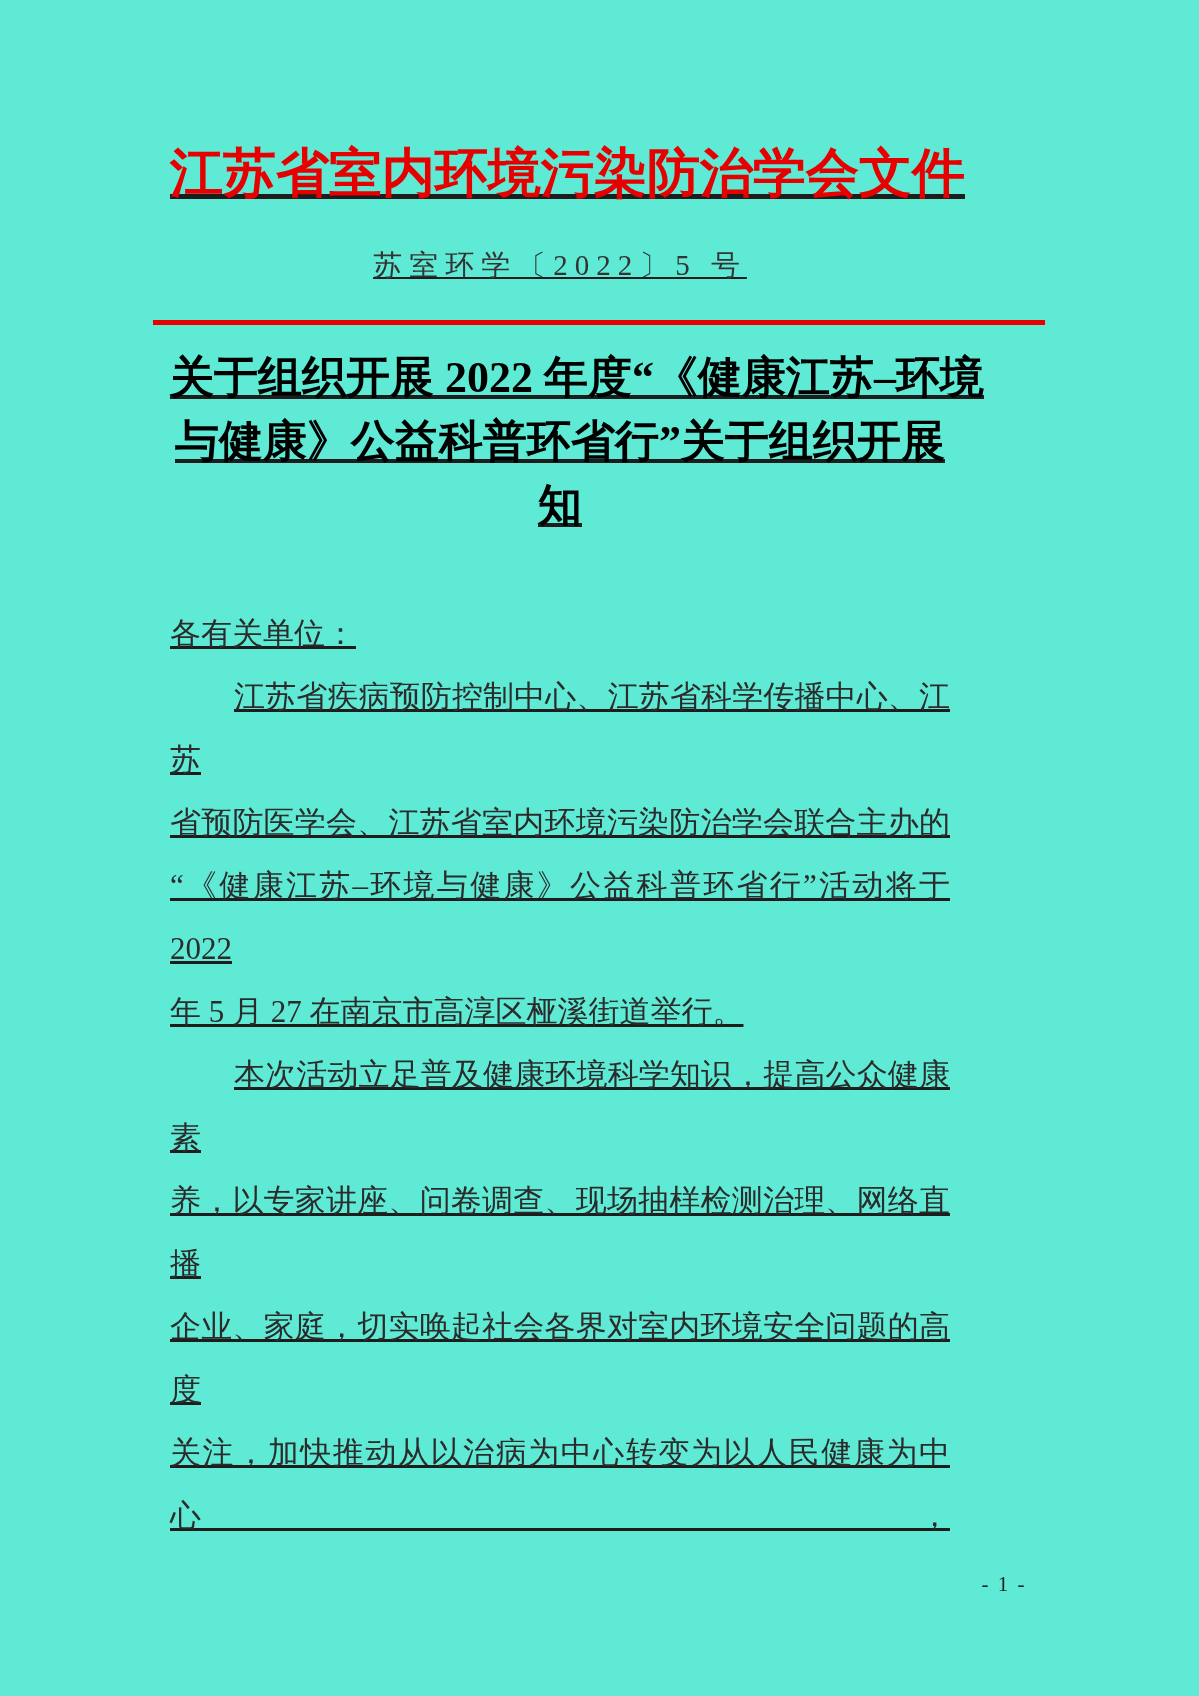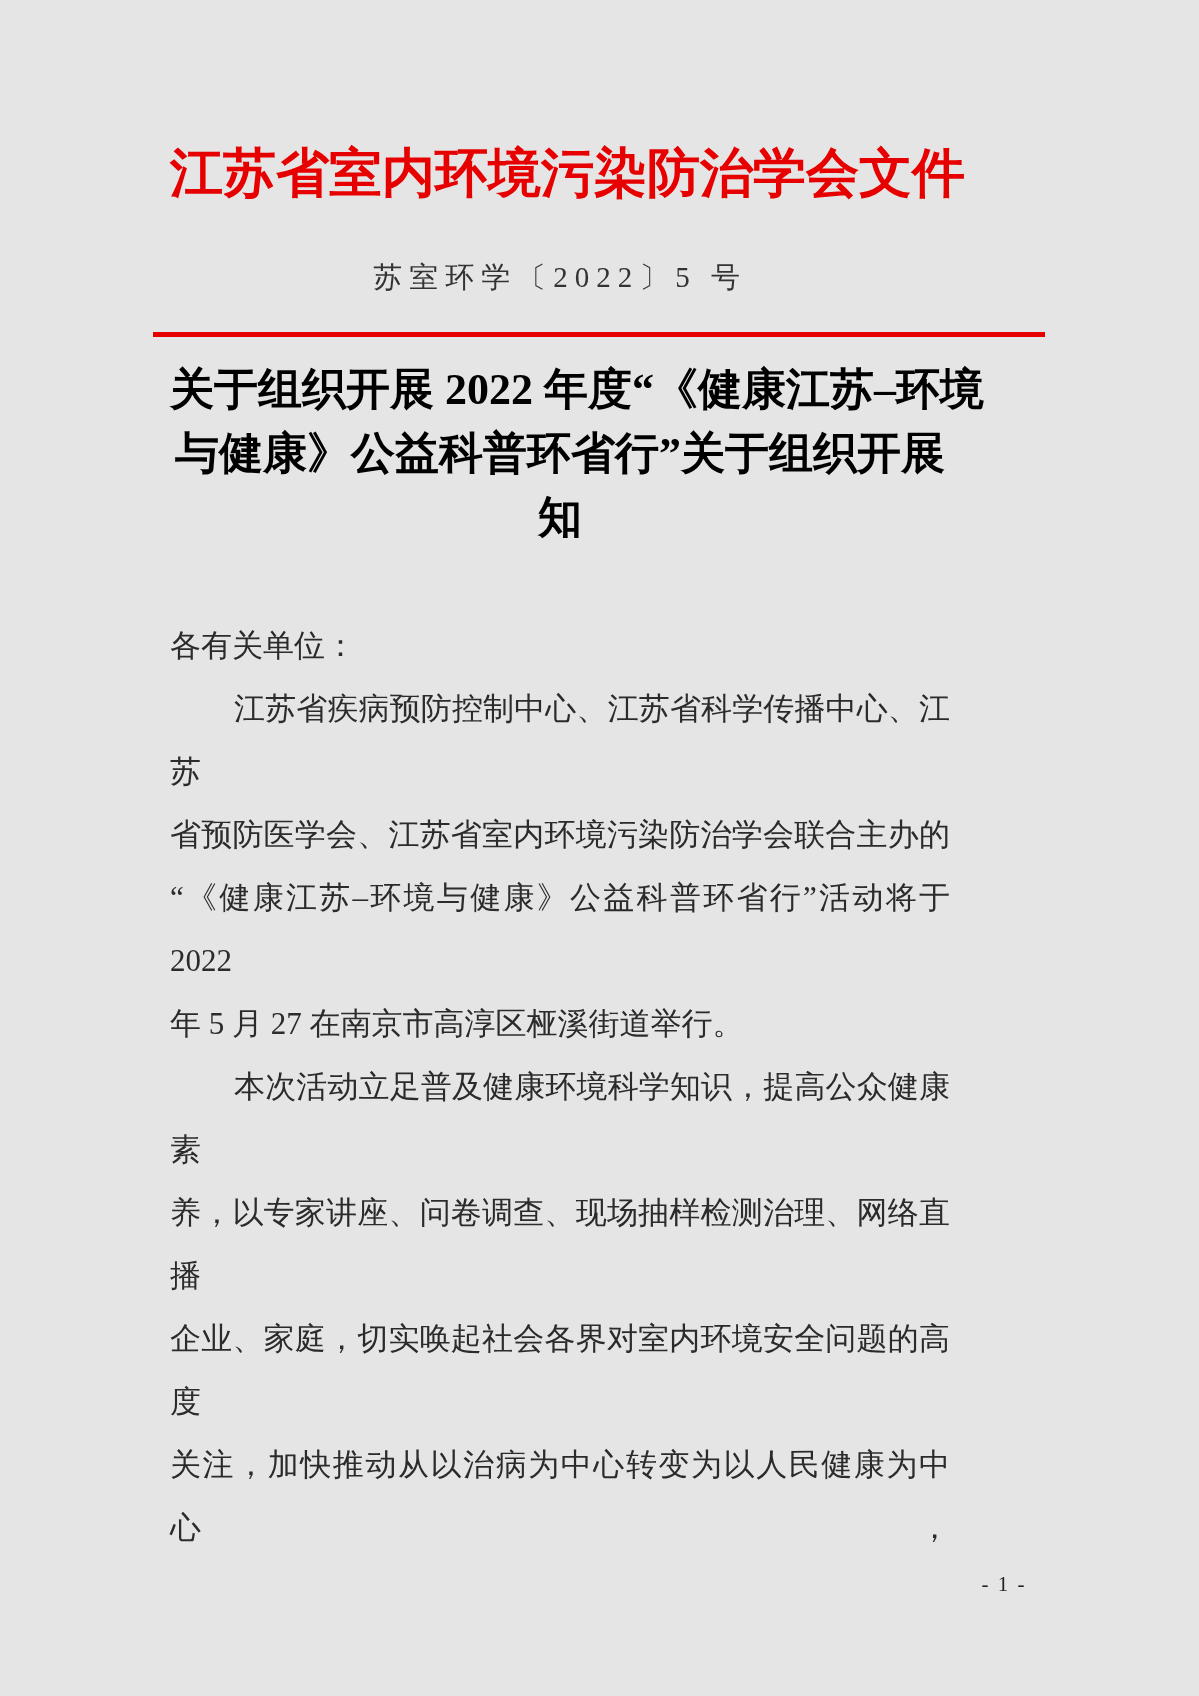--- a/index.html
+++ b/index.html
@@ -12,38 +12,39 @@
     width: 1199px;
     height: 1696px;
     position: relative;
     overflow: hidden;
     font-family: "Liberation Serif", "DejaVu Serif", serif;
     color: var(--ink);
   }
   .page {
     position: absolute;
     inset: 0;
-    background: #e5e5e5;
+    background: #5eead4;
+    text-decoration: underline;
   }
   .column {
     margin-left: 170px;
     width: 780px;
   }
   .org-title {
     margin-top: 136px;
     font-size: 53px;
     line-height: 74px;
     font-weight: 700;
     text-align: center;
     color: var(--accent);
     white-space: nowrap;
     letter-spacing: 0px;
   }
   .doc-number {
-    margin-top: 46px;
+    margin-top: 34px;
     font-size: 29px;
     line-height: 42px;
     letter-spacing: 7px;
     text-align: center;
     color: #333333;
   }
   .divider {
     margin-top: 34px;
     margin-left: -17px;
     width: 892px;

